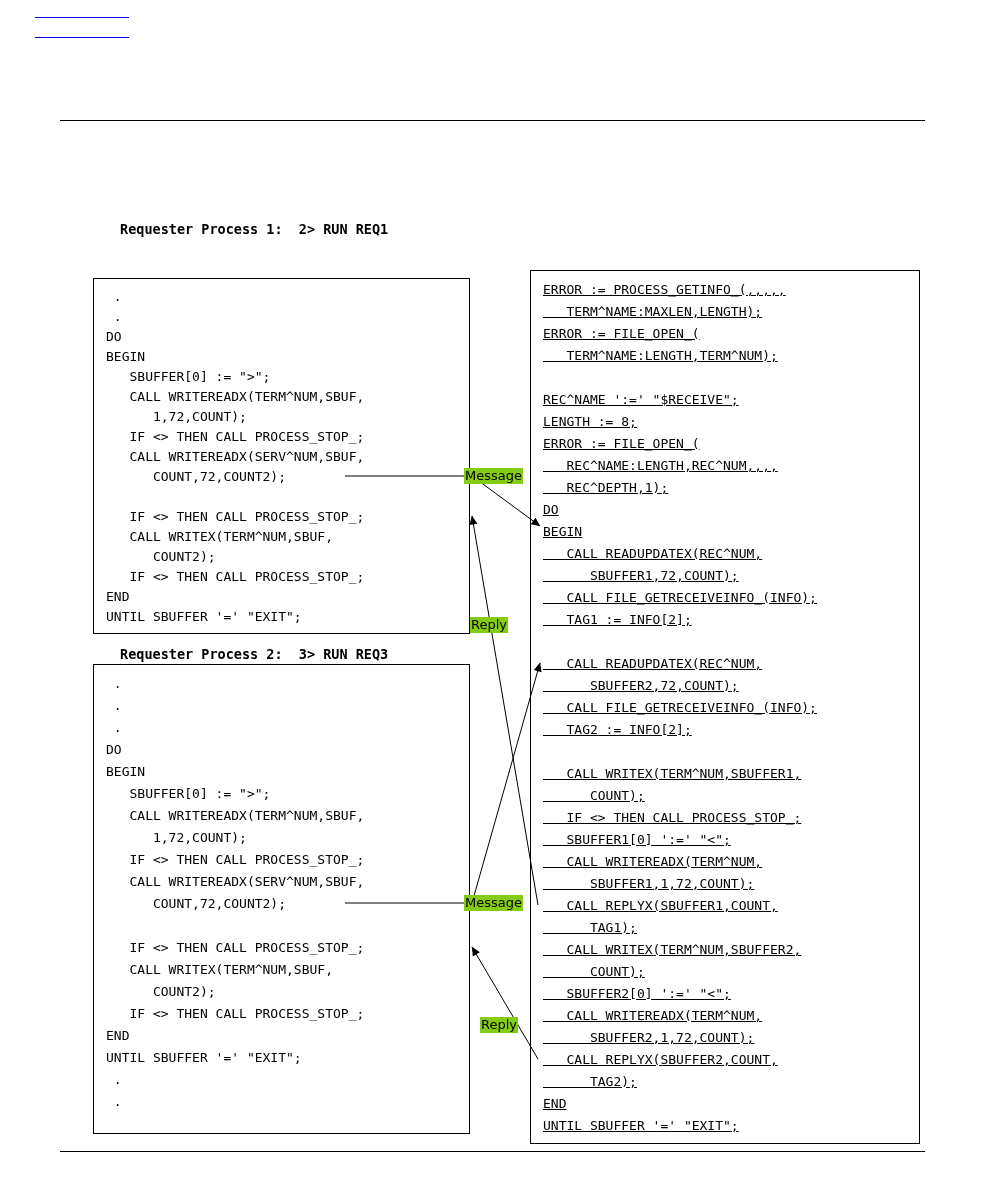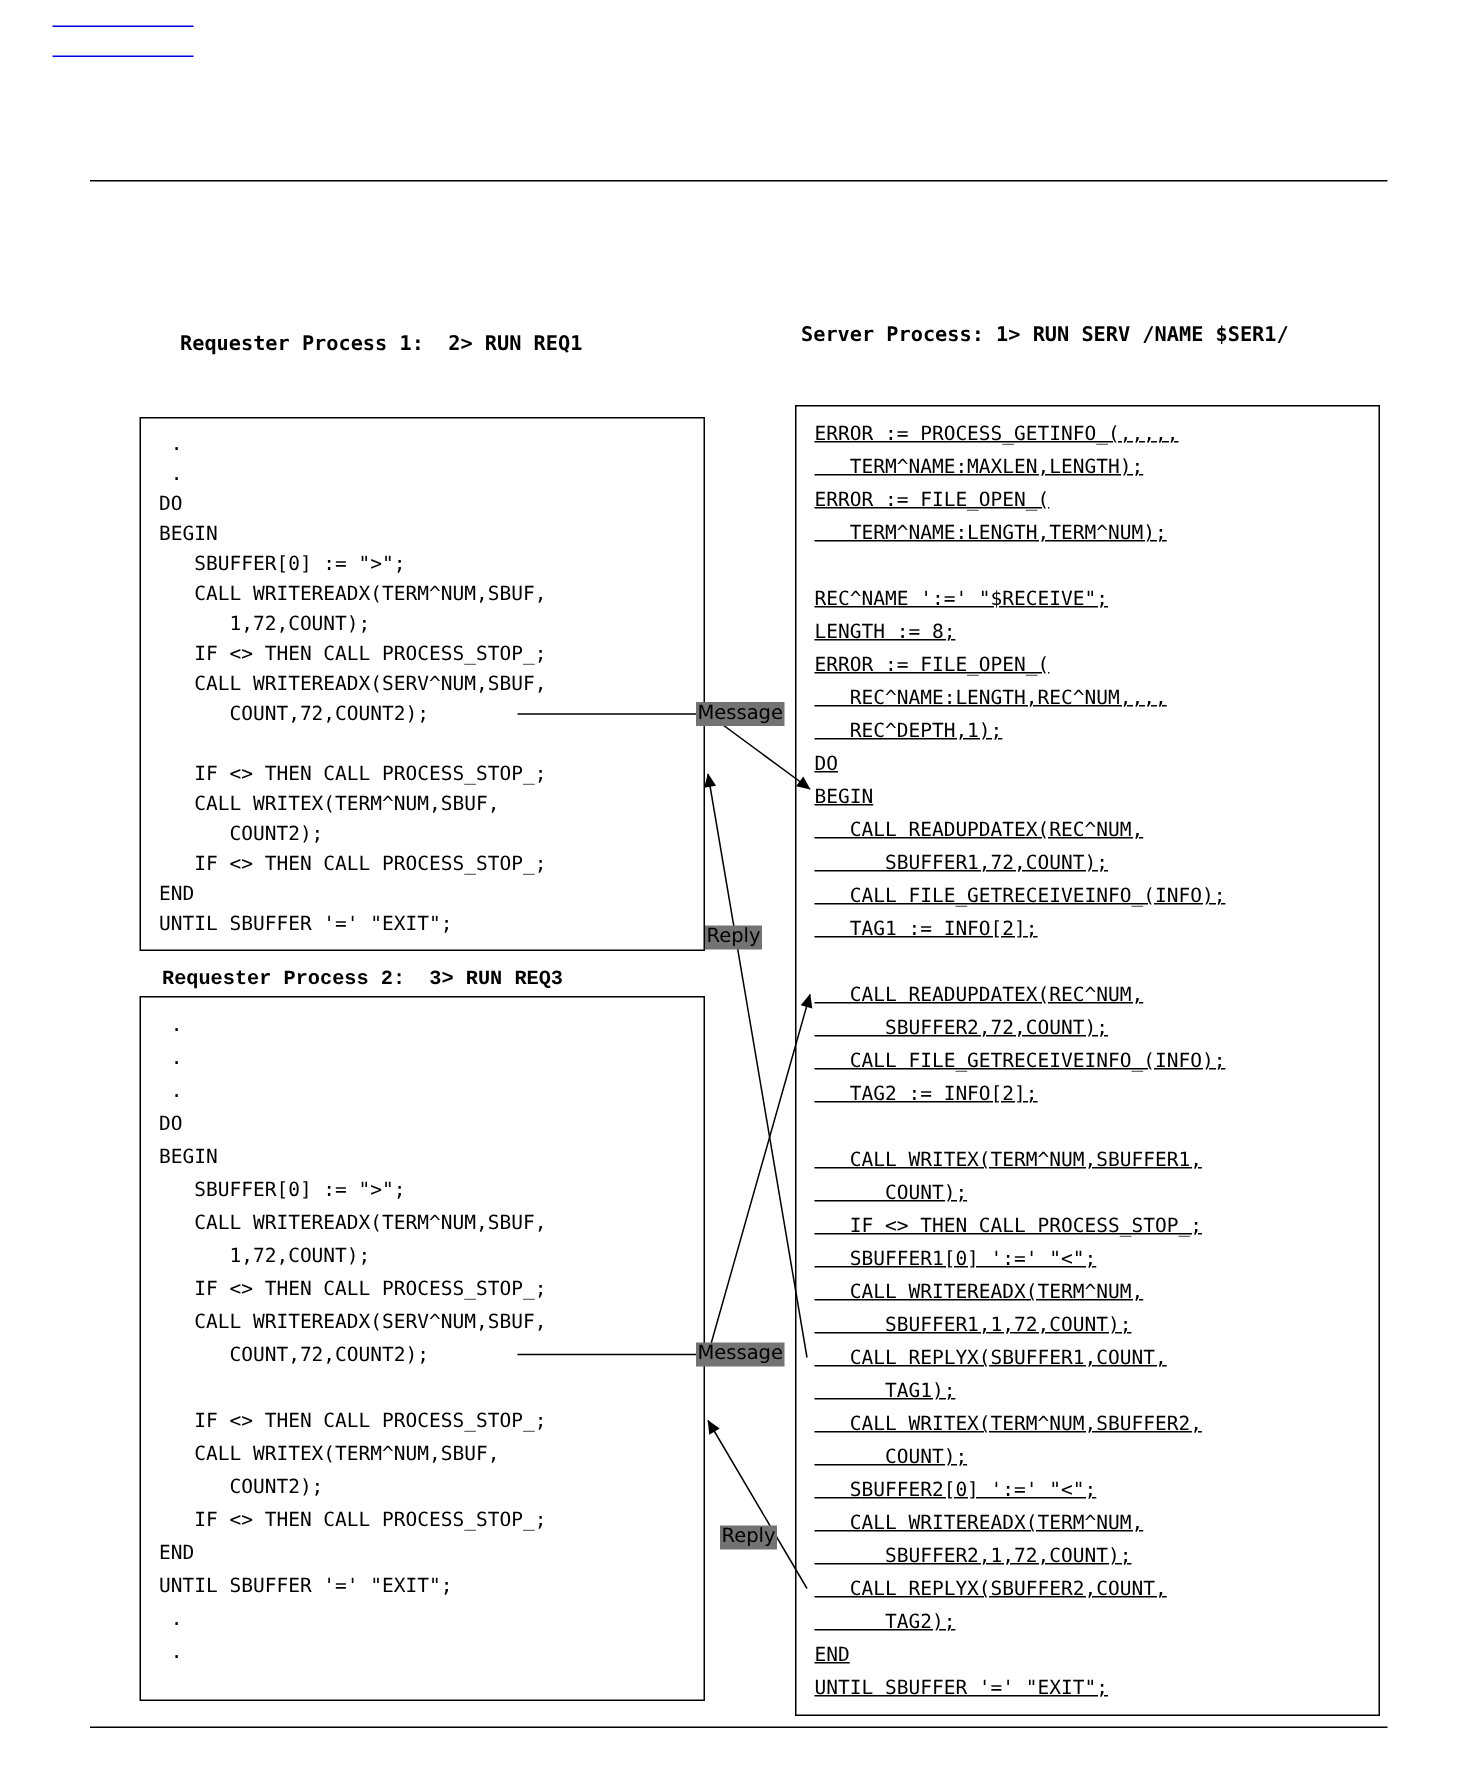--- a/index.html
+++ b/index.html
@@ -65,41 +65,40 @@
   .arrows polyline {
     fill: none;
     stroke: #000;
     stroke-width: 1;
   }
   .arrow-label {
     position: absolute;
     font-family: "DejaVu Sans", sans-serif;
     font-size: 13px;
     line-height: 16px;
-    background: #737373;
+    background: #84cc16;
     padding: 0 1px;
     color: #000;
     white-space: nowrap;
   }
 </style>
 </head>
 <body>
 
 <div class="page">
 
   <a href="#" class="nav-link" style="top:3px"></a>
   <a href="#" class="nav-link" style="top:23px"></a>
 
   <div class="rule" style="top:120px"></div>
 
   <div class="heading" style="left:120px; top:221px;">Requester Process 1:  2&gt; RUN REQ1</div>
 
-  <div class="heading" style="left:534px; top:215px;">Server Process: 1&gt; RUN SERV /NAME $SER1/</div>
 
-  <div class="heading" style="left:108px; top:646px;font-family:Liberation Mono, monospace;">Requester Process 2:  3&gt; RUN REQ3</div>
+  <div class="heading" style="left:120px; top:646px;">Requester Process 2:  3&gt; RUN REQ3</div>
 
   <pre class="codebox req1"> .
  .
 DO
 BEGIN
    SBUFFER[0] := "&gt;";
    CALL WRITEREADX(TERM^NUM,SBUF,
       1,72,COUNT);
    IF &lt;&gt; THEN CALL PROCESS_STOP_;
    CALL WRITEREADX(SERV^NUM,SBUF,

